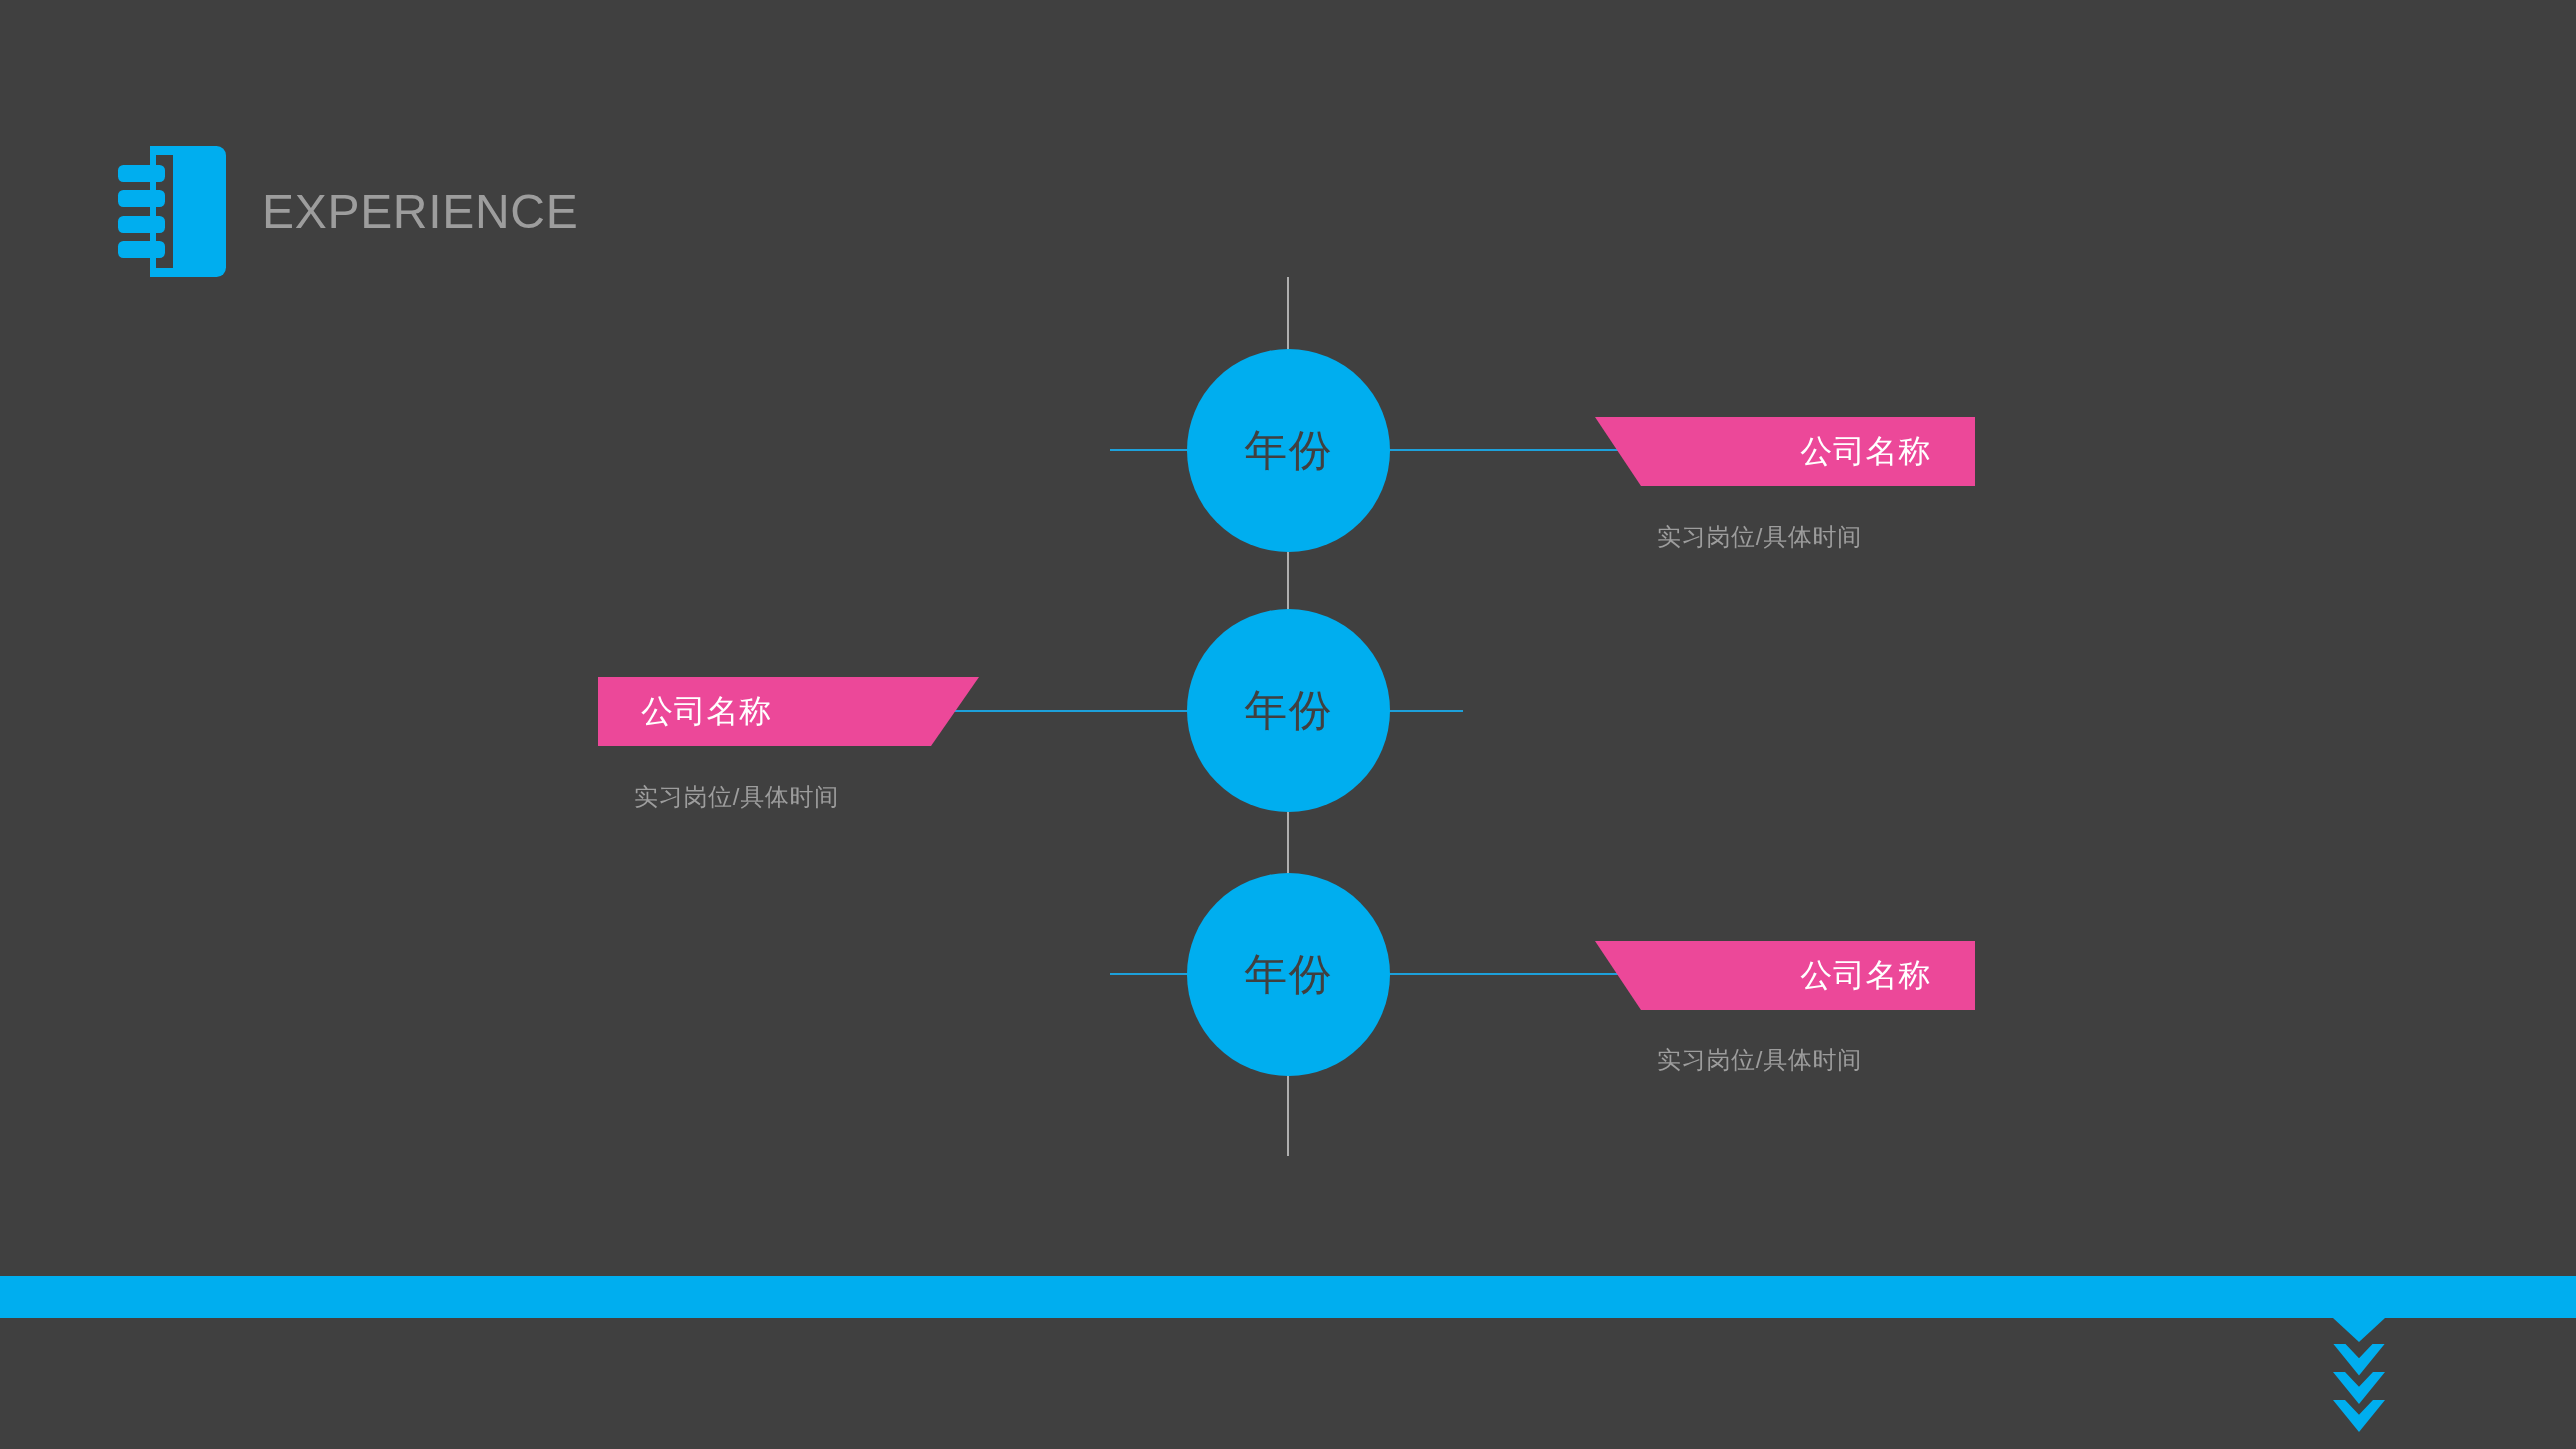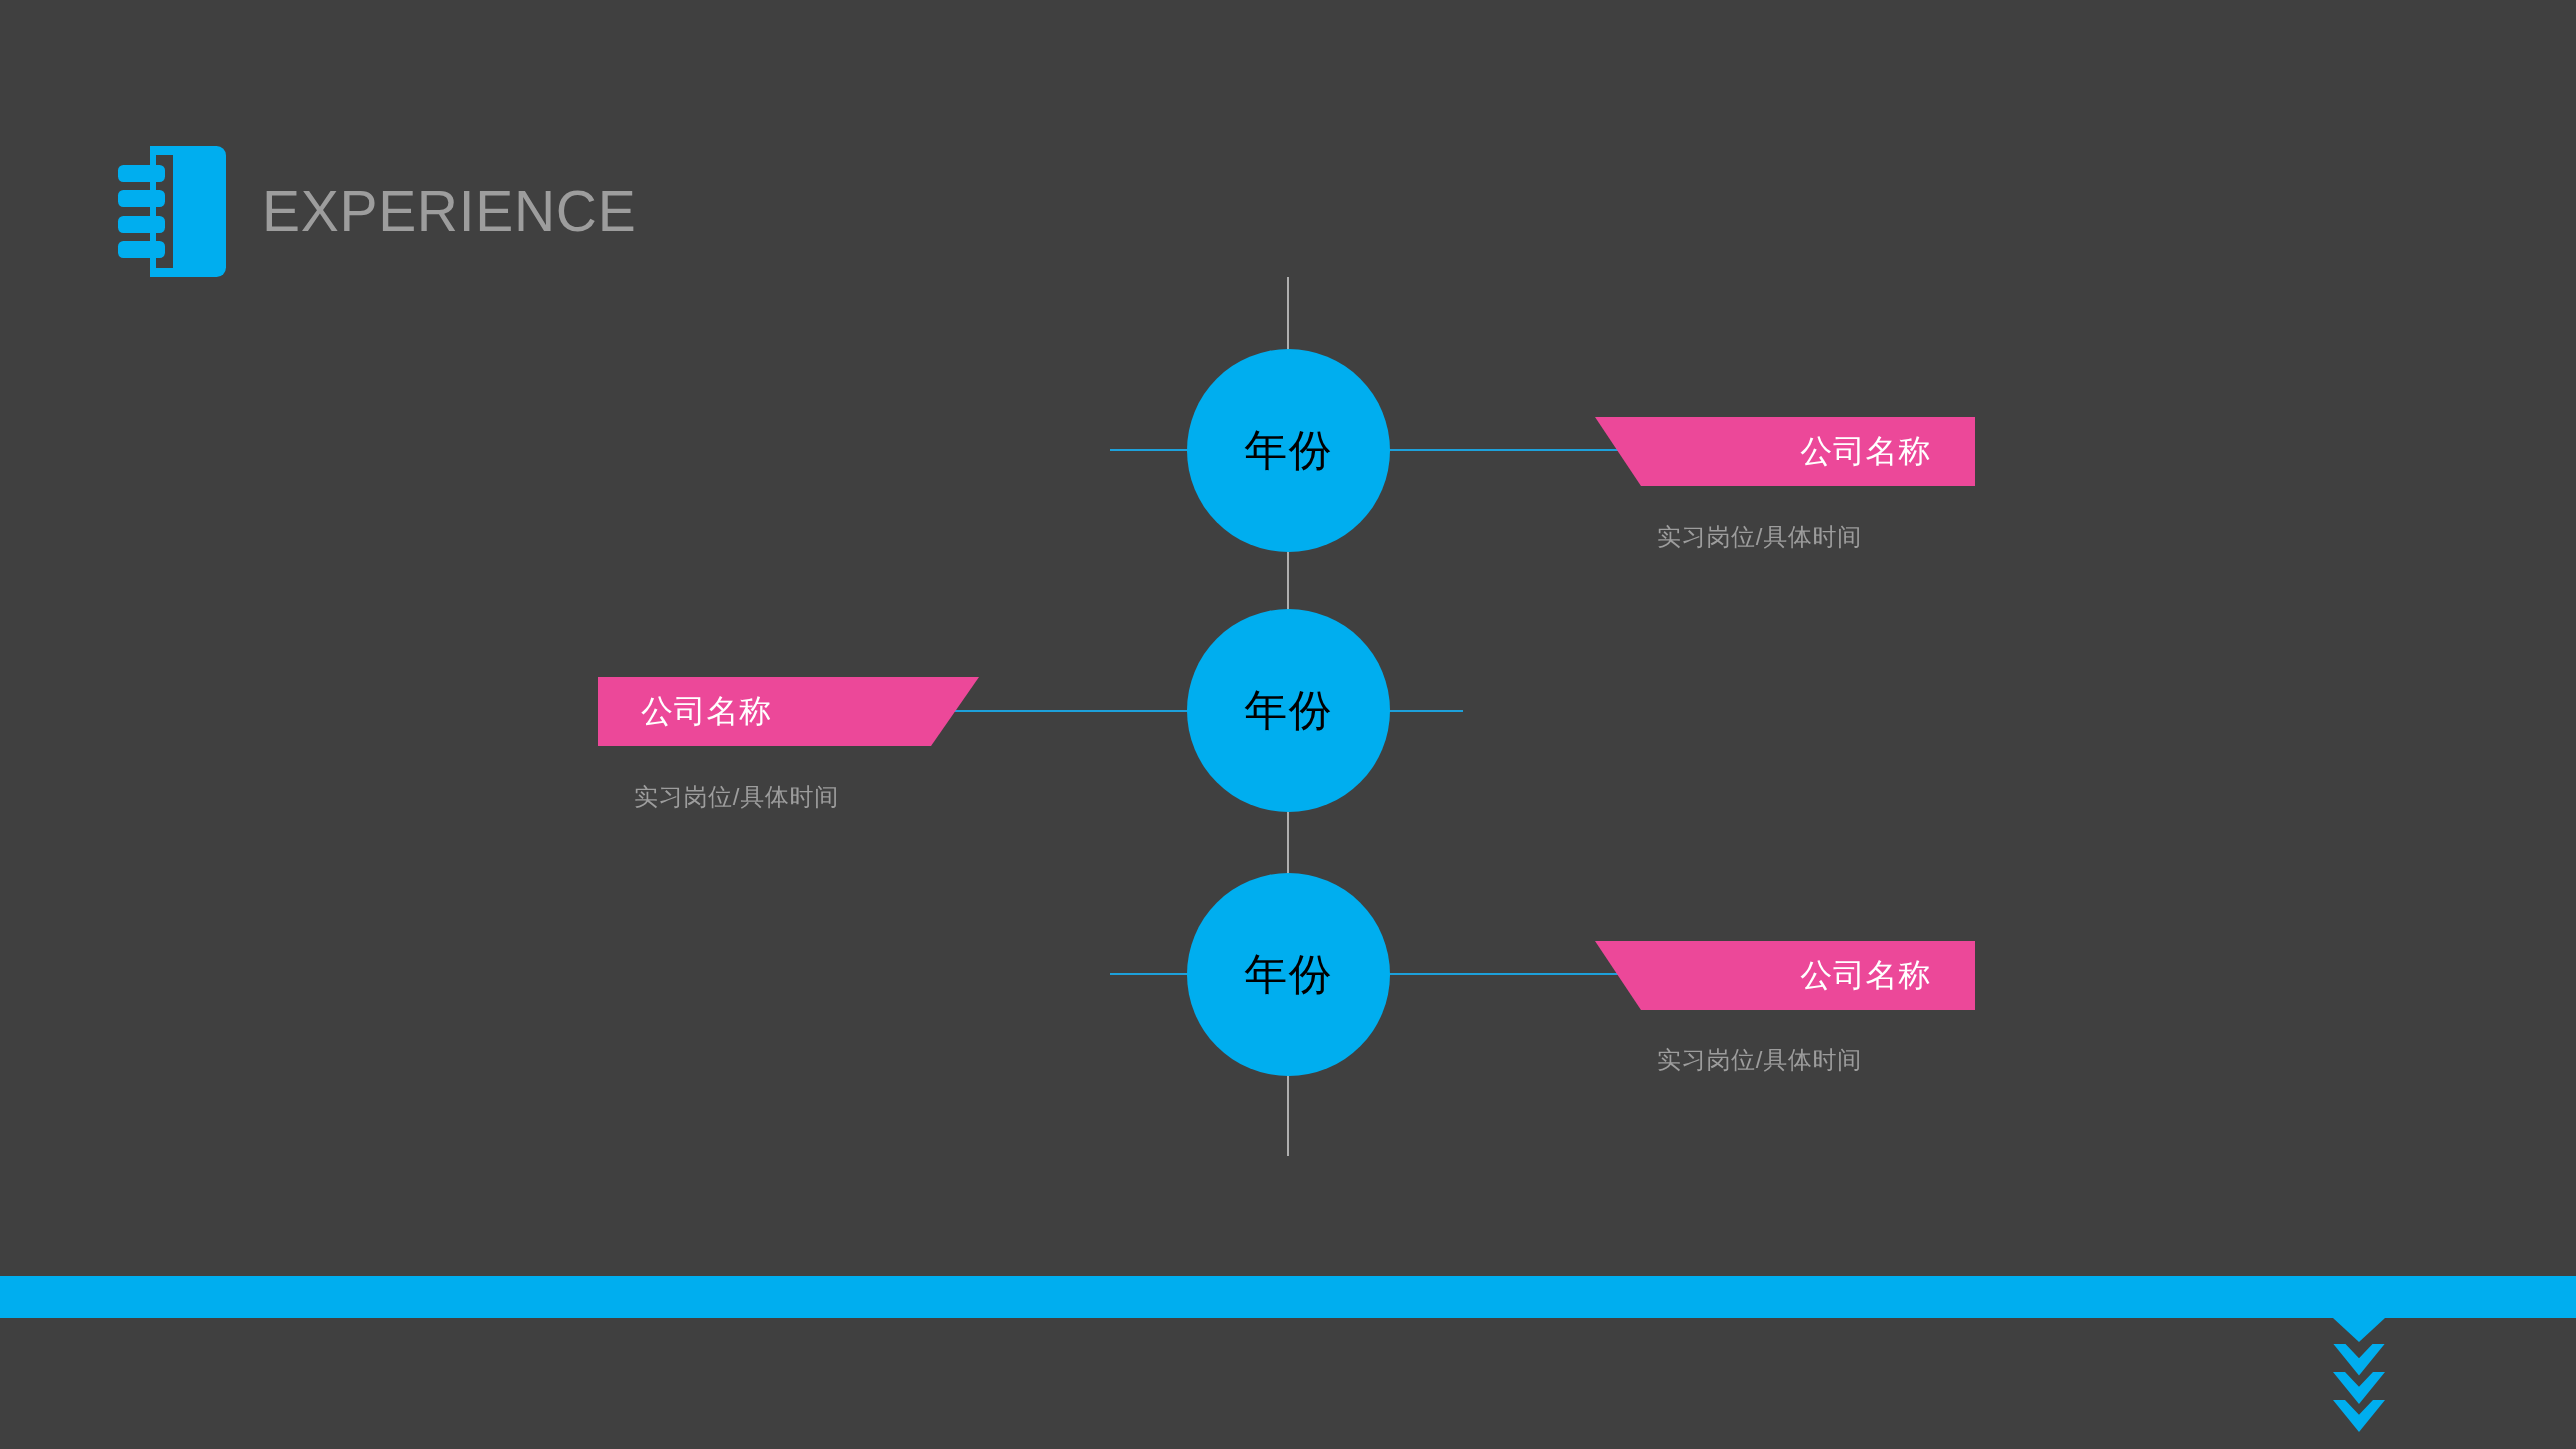--- a/index.html
+++ b/index.html
@@ -60,21 +60,21 @@
     background:#00AEEF;
     border-radius:5.4px;
   }
   #notebook-icon .nb-ring.r1 { top:19px; }
   #notebook-icon .nb-ring.r2 { top:44px; }
   #notebook-icon .nb-ring.r3 { top:70px; }
   #notebook-icon .nb-ring.r4 { top:95px; }
 
   #header-title {
     margin-left:35px;
-    font-size:57px;
+    font-size:48px;
     font-weight:400;
     color:#9D9D9D;
     letter-spacing:0.7px;
     line-height:1;
     white-space:nowrap;
   }
 
   
   #timeline-axis {
     position:absolute;
@@ -88,21 +88,21 @@
   
   .year-circle {
     position:absolute;
     width:203px;
     height:203px;
     border-radius:50%;
     background:#00AEEF;
     display:flex;
     align-items:center;
     justify-content:center;
-    color:#000000;
+    color:#404040;
     font-size:43px;
     letter-spacing:1.3px;
   }
   #circle-1 { left:1187px; top:349px; }
   #circle-2 { left:1187px; top:609px; }
   #circle-3 { left:1187px; top:873px; }
 
   
   .connector {
     position:absolute;

